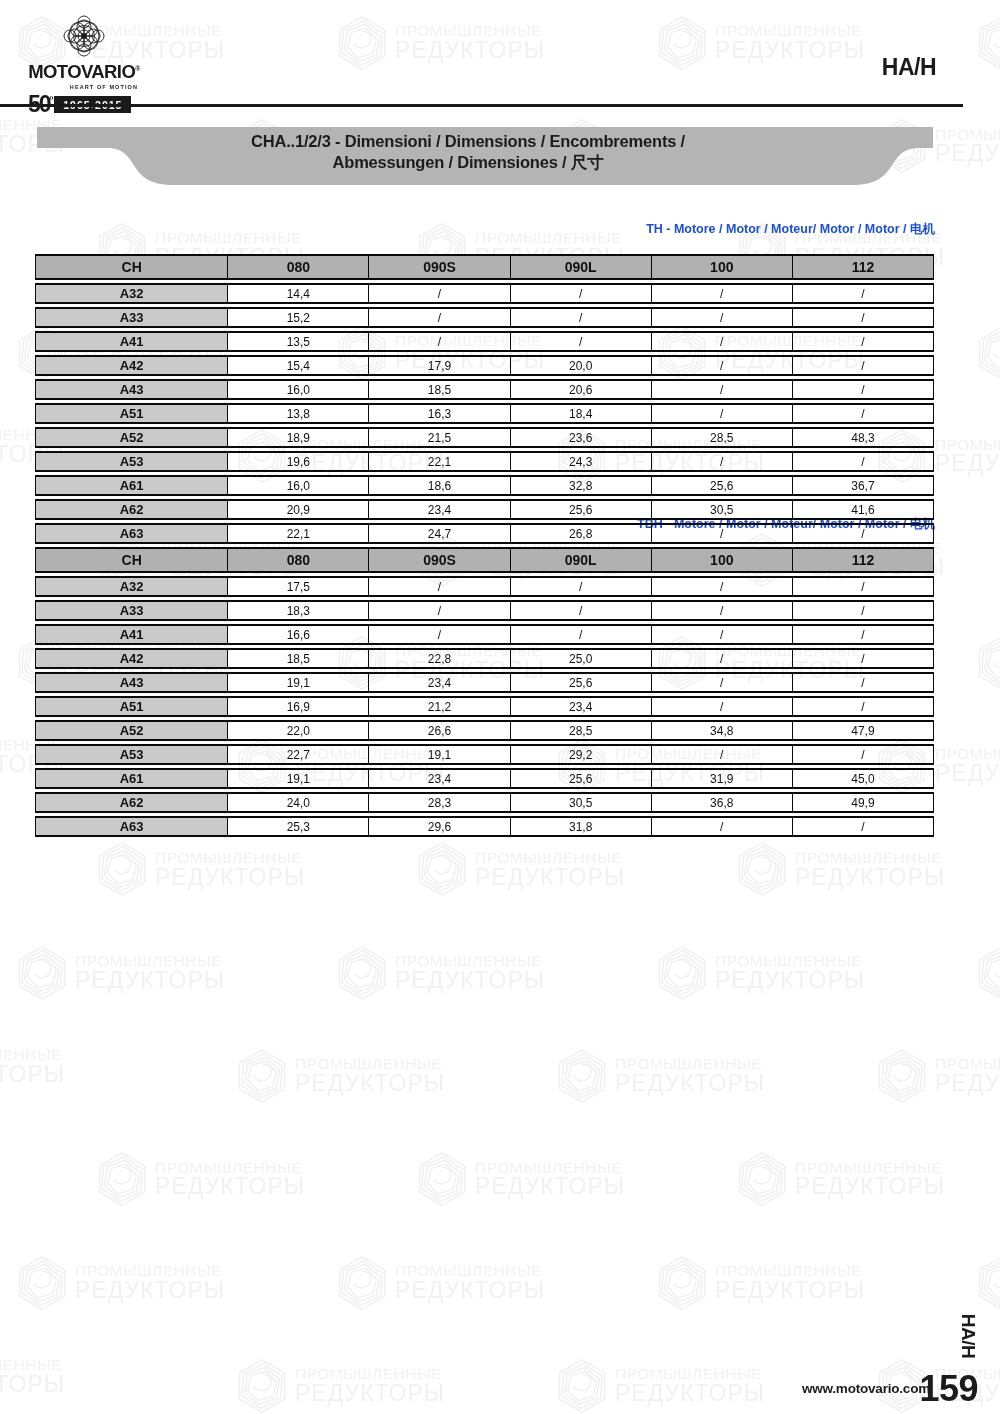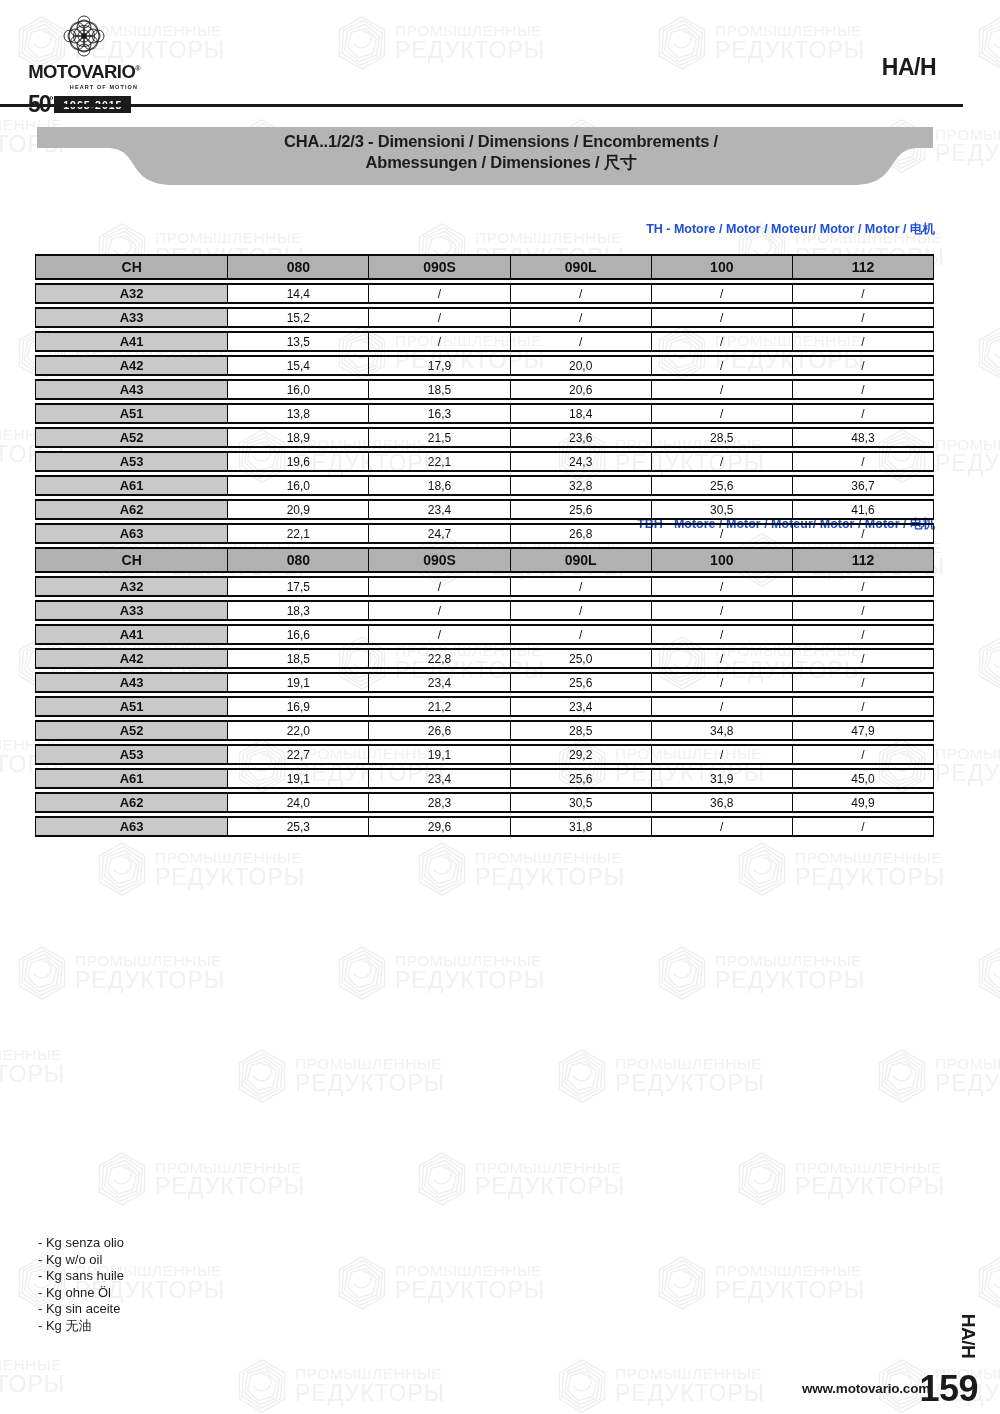--- a/index.html
+++ b/index.html
@@ -26,21 +26,21 @@
   .tagline{font-size:5.5px;font-weight:bold;letter-spacing:1.1px;color:#222;text-align:right;margin:1px 2px 3px 0;}
   .anniv{display:flex;align-items:center;justify-content:flex-start;gap:3px;}
   .anniv-50{font-size:23px;font-weight:bold;letter-spacing:-2px;color:#1b1b1b;line-height:1;}
   .anniv-50 sup{font-size:10px;}
   .anniv-badge{background:#1b1b1b;color:#fff;font-size:10.5px;font-weight:bold;letter-spacing:1px;padding:3px 9px 2px 9px;}
   .page-code-top{position:absolute;right:64px;top:54px;font-size:23px;font-weight:bold;letter-spacing:-.5px;color:#1b1b1b;}
   .subtitle{position:absolute;right:64px;top:86px;font-size:10.4px;font-weight:bold;color:#1b1b1b;white-space:nowrap;}
   .header-rule{position:absolute;left:0;top:104px;width:963px;height:2.5px;background:#1a1a1a;}
   
   .banner-svg{position:absolute;left:35px;top:127px;width:900px;height:60px;}
-  .banner-text{position:absolute;left:51px;top:131px;width:900px;text-align:center;
+  .banner-text{position:absolute;left:18px;top:131px;width:900px;text-align:center;
     font-size:16.5px;font-weight:bold;color:#1c1c1c;line-height:21px;letter-spacing:-.2px;}
   
   .peso-heading{position:absolute;left:38px;top:213px;font-size:19px;font-weight:bold;letter-spacing:-.4px;color:#151515;}
   .motor-label{position:absolute;right:65px;font-size:12.5px;font-weight:bold;color:#1d4ed8;white-space:nowrap;}
   #motor-label-0{top:221px;}
   #motor-label-1{top:516px;}
   
   .table-wrap{position:absolute;left:35px;width:899px;}
   #table-0{top:251px;}
   #table-1{top:544px;}
@@ -964,26 +964,18 @@
               <td>25,3</td>
               <td>29,6</td>
               <td>31,8</td>
               <td>/</td>
               <td>/</td>
             </tr>
           </tbody>
       </table>
     </div>
 
-    <div class="notes">
-      <div>- Kg senza olio</div>
-      <div>- Kg w/o oil</div>
-      <div>- Kg sans huile</div>
-      <div>- Kg ohne Öl</div>
-      <div>- Kg sin aceite</div>
-      <div>- Kg 无油</div>
-    </div>
 
     <div class="side-code">HA/H</div>
     <div class="website">www.motovario.com</div>
     <div class="page-number">159</div>
   </div>
 </div>
 
 </body></html>

